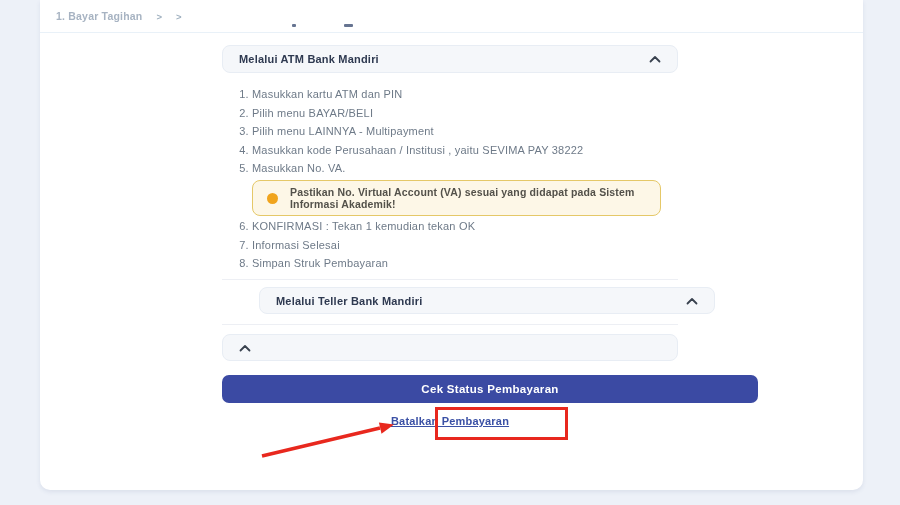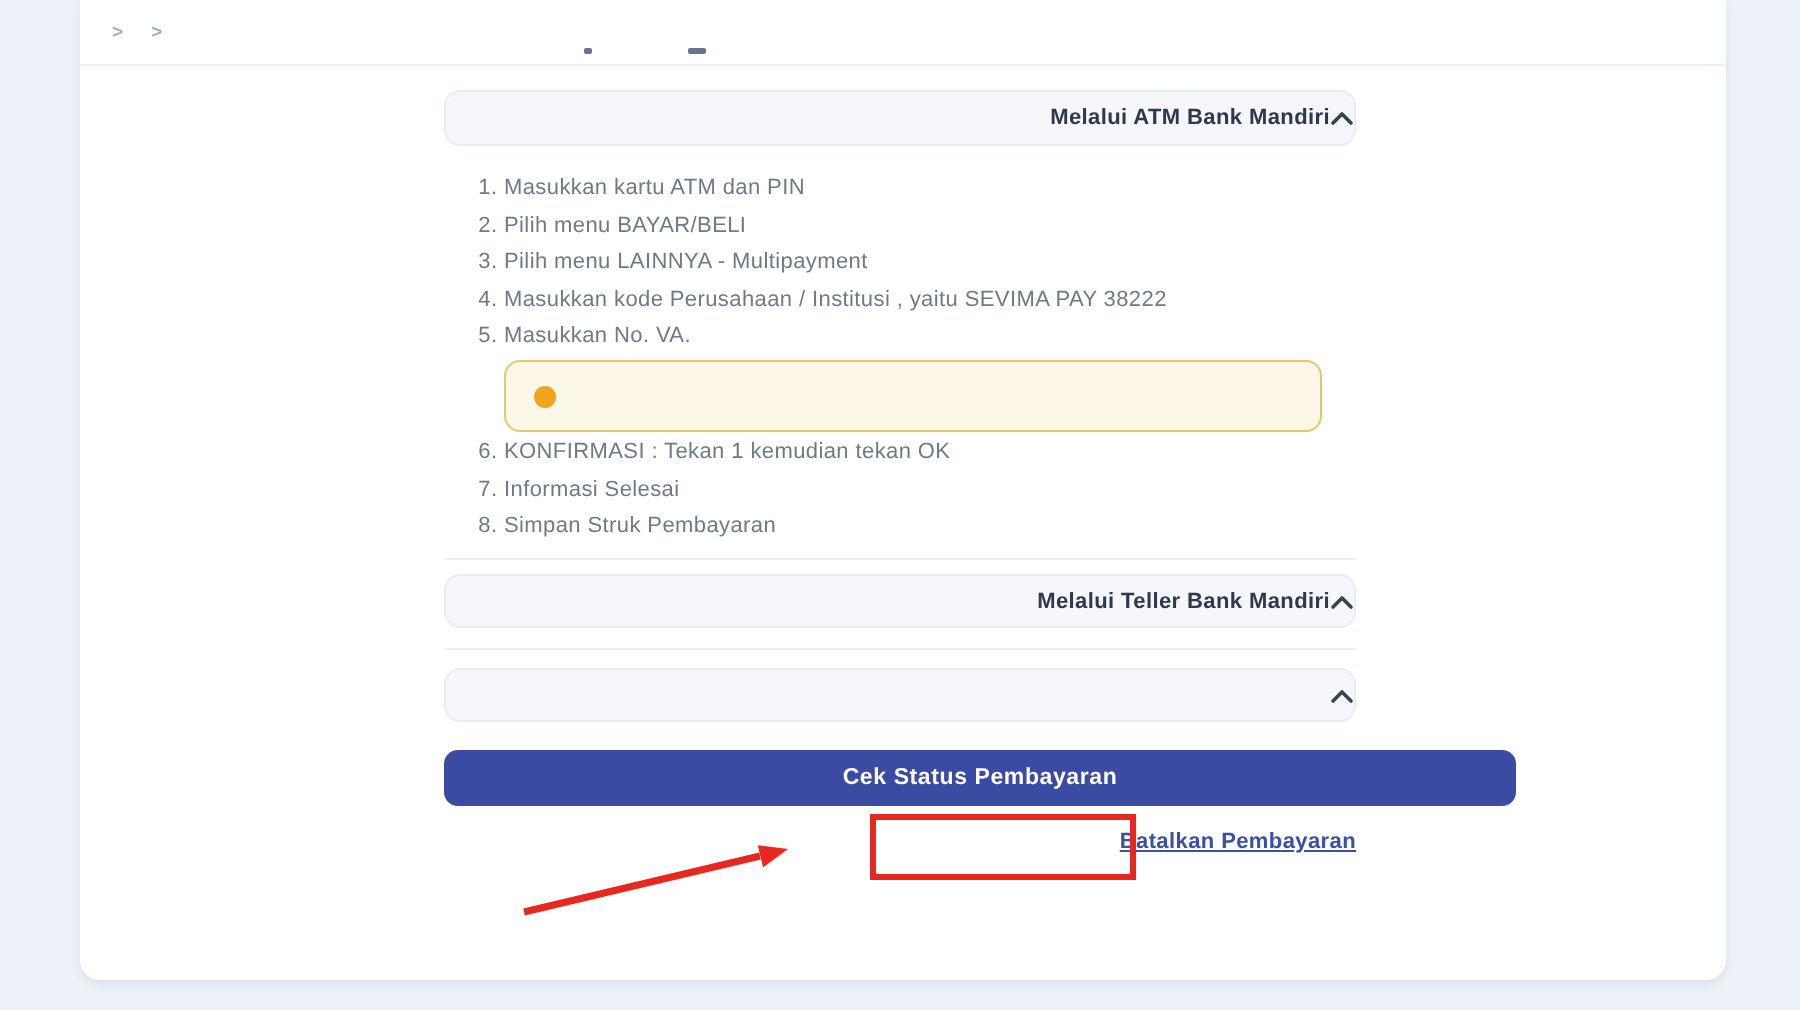--- a/index.html
+++ b/index.html
@@ -36,22 +36,22 @@
   .crumb-sep { font-size:9.5px; color:#9fb0bf; font-weight:700; }
   
   .frag { position:absolute; background:#4b5c7e; opacity:.85; border-radius:1px; }
   .frag-1 { left:252px; top:24px; width:4px; height:3px; }
   .frag-2 { left:304px; top:24px; width:9px; height:3px; }
   
   .content { position:absolute; left:182px; top:0; width:456px; }
   .acc {
     position:absolute; left:0; width:456px; height:28px;
     background:#f5f7fa; border:1px solid #e8edf4; border-radius:8px;
-    display:flex; align-items:center; justify-content:flex-end;
-    padding:0 0; cursor:pointer;
+    display:flex; align-items:center; justify-content:space-between;
+    padding:0 16px; cursor:pointer;
   }
   .acc-title { font-size:11px; font-weight:700; color:#2e3950; letter-spacing:.2px; }
   .acc-caret { display:flex; align-items:center; }
   .steps {
     position:absolute; left:15px; width:430px;
     list-style-position:outside; padding-left:15px;
     font-size:11px; color:#6e7a88; letter-spacing:.2px;
   }
   .steps li { height:18.5px; }
   .steps li::marker { color:#6e7a88; }
@@ -63,41 +63,42 @@
   .note-dot { width:11px; height:11px; border-radius:50%; background:#f0a41d; flex:0 0 auto; }
   .note-text { font-size:10.5px; font-weight:700; color:#53514a; letter-spacing:.15px; }
   .hr { position:absolute; left:0; width:456px; border-top:1px solid #edeff4; }
   .btn-primary {
     position:absolute; left:0; top:375px; width:536px; height:28px;
     background:#3b4aa3; border:none; border-radius:7px;
     color:#ffffff; font-size:11.5px; font-weight:700; letter-spacing:.3px;
     font-family:inherit; cursor:pointer;
     display:flex; align-items:center; justify-content:center;
   }
-  .cancel-wrap { position:absolute; left:0; top:411px; width:456px; text-align:right; }
+  .cancel-wrap { position:absolute; left:0; top:411px; width:456px; text-align:center; }
   .cancel-link {
     font-size:11px; font-weight:600; color:#3a50a5;
     text-decoration:underline; letter-spacing:.2px; cursor:pointer;
   }
   
   .red-rect {
     position:absolute; left:395px; top:407px; width:133px; height:33px;
     border:3px solid #e8281e; pointer-events:none;
   }
   .arrow-overlay {
     position:absolute; left:0; top:0; width:900px; height:505px;
     pointer-events:none;
   }
 </style>
 </head>
 <body>
 
 <div class="card">
 
   <div class="breadcrumb-bar">
+    <span class="crumb">1. Bayar Tagihan</span>
     <span class="crumb-sep">&gt;</span>
     <span class="crumb-sep">&gt;</span>
   </div>
 
   <div class="frag frag-1"></div>
   <div class="frag frag-2"></div>
 
   <div class="content">
 
     <div class="acc" style="top:45px;">
@@ -112,31 +113,32 @@
     <ol class="steps" style="top:88px;" start="1">
       <li>Masukkan kartu ATM dan PIN</li>
       <li>Pilih menu BAYAR/BELI</li>
       <li>Pilih menu LAINNYA - Multipayment</li>
       <li>Masukkan kode Perusahaan / Institusi , yaitu SEVIMA PAY 38222</li>
       <li>Masukkan No. VA.</li>
     </ol>
 
     <div class="note-box">
       <span class="note-dot"></span>
+      <span class="note-text">Pastikan No. Virtual Account (VA) sesuai yang didapat pada Sistem Informasi Akademik!</span>
     </div>
 
     <ol class="steps" style="top:220px;" start="6">
       <li>KONFIRMASI : Tekan 1 kemudian tekan OK</li>
       <li>Informasi Selesai</li>
       <li>Simpan Struk Pembayaran</li>
     </ol>
 
     <div class="hr" style="top:279px;"></div>
 
-    <div class="acc" style="top:287px; height:27px;">
+    <div class="acc" style="top:287px; height:27px;margin-left:37px;">
       <span class="acc-title">Melalui Teller Bank Mandiri</span>
       <span class="acc-caret">
         <svg width="12" height="8" viewBox="0 0 12 8">
             <path d="M1.5 6.5 L6 2 L10.5 6.5" fill="none" stroke="#39424f" stroke-width="1.8" stroke-linecap="round" stroke-linejoin="round"></path>
           </svg>
       </span>
     </div>
 
     <div class="hr" style="top:324px;"></div>
 

